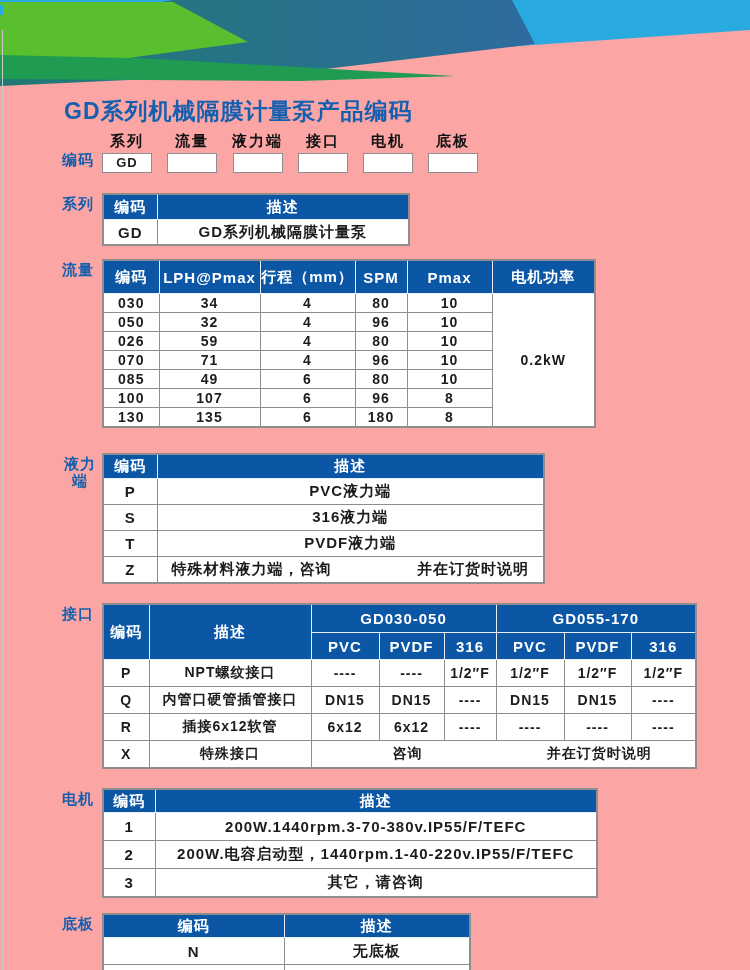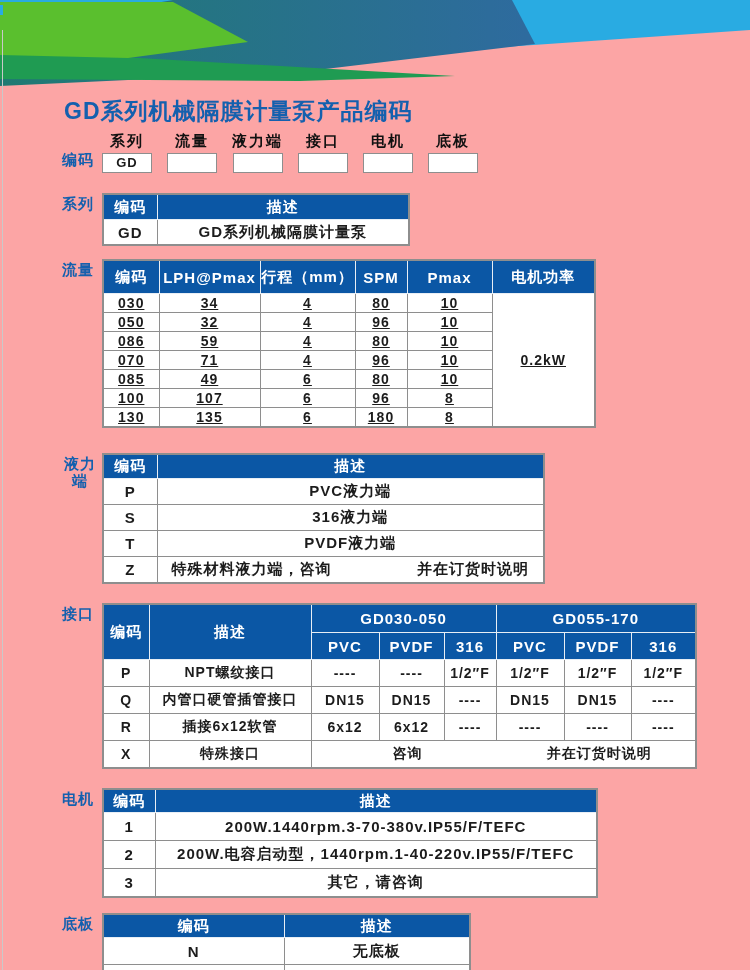--- a/index.html
+++ b/index.html
@@ -38,21 +38,21 @@
   th{background:#0b57a5;color:#fff;font-weight:bold;border:1px solid #e8eef5;font-size:15px;letter-spacing:1px;padding:0;}
   td{border:1px solid #8e8e8e;font-size:14px;font-weight:bold;text-align:center;letter-spacing:1px;padding:0;}
   .mt-series {margin-top:20px;}
   .mt-flow   {margin-top:13px;}
   .mt-liquid {margin-top:25px;}
   .mt-iface  {margin-top:19px;}
   .mt-motor  {margin-top:19px;}
   .mt-base   {margin-top:15px;}
 
   .t-series th{height:24px;} .t-series td{height:24px;font-size:15px;}
-  .t-flow th{height:32px;}   .t-flow td{height:18px;text-decoration:underline;}
+  .t-flow th{height:32px;}   .t-flow td{height:18px;}
   .t-liquid th{height:23px;} .t-liquid td{height:25px;font-size:15px;}
   .t-iface th{height:26px;}  .t-iface .grp{height:27px;} .t-iface td{height:26px;}
   .t-motor th{height:22px;}  .t-motor td{height:27px;font-size:15px;}
   .t-base th{height:22px;}   .t-base td{height:26px;font-size:15px;}
 
   .split-cell{display:flex;justify-content:space-between;align-items:center;padding:0 14px;}
   .half-cell{display:flex;align-items:flex-start;}
   .half-cell span{flex:1;text-align:center;}
 </style>
 </head>
@@ -148,21 +148,21 @@
         <td rowspan="7">0.2kW</td>
       </tr>
       <tr>
         <td>050</td>
         <td>32</td>
         <td>4</td>
         <td>96</td>
         <td>10</td>
       </tr>
       <tr>
-        <td>086</td>
+        <td>026</td>
         <td>59</td>
         <td>4</td>
         <td>80</td>
         <td>10</td>
       </tr>
       <tr>
         <td>070</td>
         <td>71</td>
         <td>4</td>
         <td>96</td>

